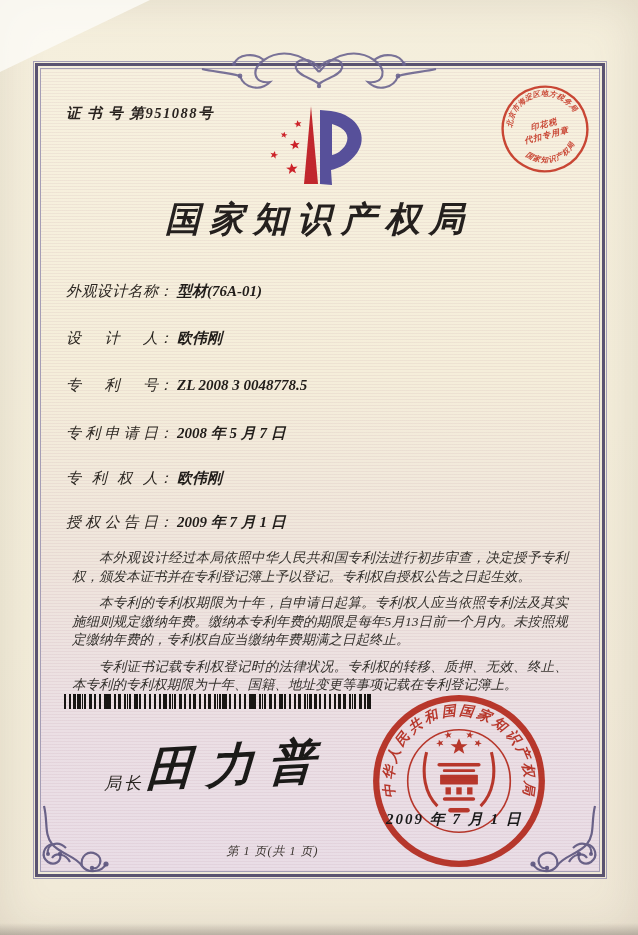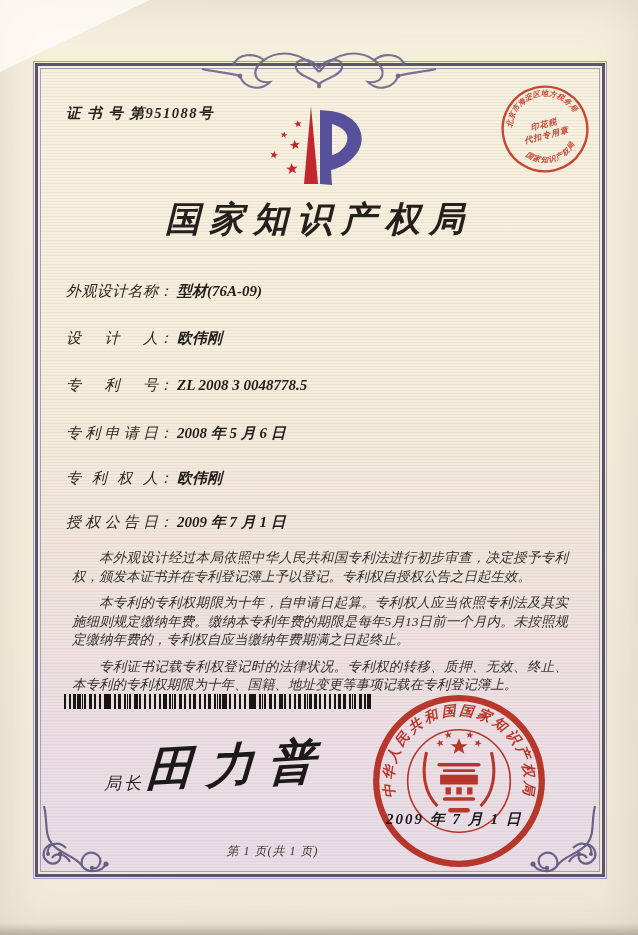--- a/index.html
+++ b/index.html
@@ -205,30 +205,30 @@
     </defs>
     <text class="stamp-arc-top"><textPath href="#taxTop" startOffset="50%" text-anchor="middle">北京市海淀区地方税务局</textPath></text>
     <text class="stamp-line" x="50" y="48" text-anchor="middle">印花税</text>
     <text class="stamp-line" x="50" y="60" text-anchor="middle">代扣专用章</text>
     <text class="stamp-arc-bottom"><textPath href="#taxBottom" startOffset="50%" text-anchor="middle">国家知识产权局</textPath></text>
   </svg>
 
   <div class="doc-title">国家知识产权局</div>
 
   <div class="field-row" style="top:282px">
-    <span class="field-label">外观设计名称</span><span class="field-colon">：</span><span class="field-value">型材(76A-09)</span>
+    <span class="field-label">外观设计名称</span><span class="field-colon">：</span><span class="field-value">型材(76A-01)</span>
   </div>
   <div class="field-row" style="top:329px">
     <span class="field-label">设计人</span><span class="field-colon">：</span><span class="field-value">欧伟刚</span>
   </div>
   <div class="field-row" style="top:376px">
     <span class="field-label">专利号</span><span class="field-colon">：</span><span class="field-value">ZL 2008 3 0048778.5</span>
   </div>
   <div class="field-row" style="top:424px">
-    <span class="field-label">专利申请日</span><span class="field-colon">：</span><span class="field-value">2008 年 5 月 6 日</span>
+    <span class="field-label">专利申请日</span><span class="field-colon">：</span><span class="field-value">2008 年 5 月 7 日</span>
   </div>
   <div class="field-row" style="top:469px">
     <span class="field-label">专利权人</span><span class="field-colon">：</span><span class="field-value">欧伟刚</span>
   </div>
   <div class="field-row" style="top:513px">
     <span class="field-label">授权公告日</span><span class="field-colon">：</span><span class="field-value">2009 年 7 月 1 日</span>
   </div>
 
   <div class="body-text">
     <p>本外观设计经过本局依照中华人民共和国专利法进行初步审查，决定授予专利权，颁发本证书并在专利登记簿上予以登记。专利权自授权公告之日起生效。</p>

